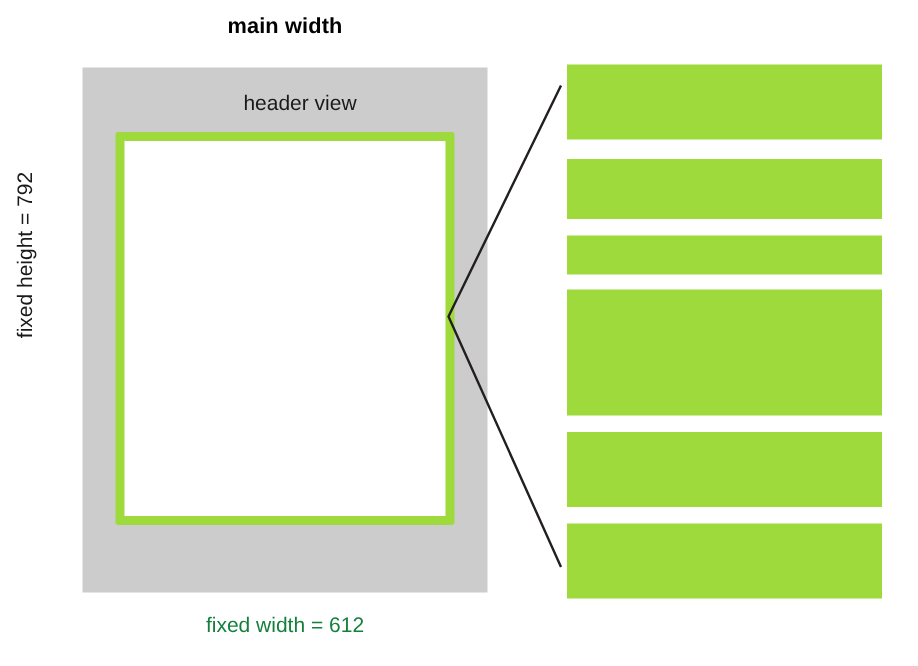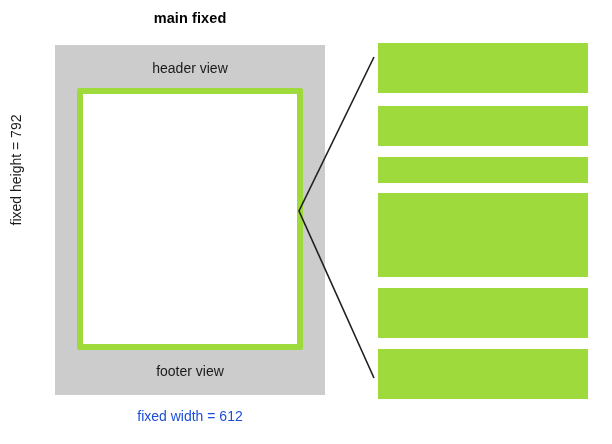--- a/index.html
+++ b/index.html
@@ -56,21 +56,21 @@
   }
   .inner-label {
     position: absolute;
     left: 0;
     width: 100%;
     text-align: center;
     font-size: 14px;
     color: #1a1a1a;
     white-space: nowrap;
   }
-  #header-view-label { top: 15px; }
+  #header-view-label { top: 15px; padding-left: 10px; }
   #footer-view-label { top: 318px; }
 
   #content-frame {
     position: absolute;
     left: 22px;
     top: 43px;
     width: 226px;
     height: 262px;
     box-sizing: border-box;
     background: #ffffff;
@@ -91,21 +91,21 @@
     transform: rotate(-90deg);
     transform-origin: center center;
   }
   #fixed-width-label {
     position: absolute;
     left: 55px;
     top: 408px;
     width: 270px;
     text-align: center;
     font-size: 14px;
-    color: #1d4ed8;
+    color: #15803d;
     white-space: nowrap;
   }
 
   
   #connector-lines {
     position: absolute;
     left: 0;
     top: 0;
     width: 612px;
     height: 444px;
@@ -125,32 +125,31 @@
     left: 0;
     width: 210px;
     background: #9fda3c;
   }
 </style>
 </head>
 <body>
 
 <div id="canvas">
 
-  <div class="heading" id="main-view-heading" style="left: 55px; width: 270px;">main fixed</div>
+  <div class="heading" id="main-view-heading" style="left: 55px; width: 270px;">main width</div>
 
 
   <div id="main-view-group" style="left: 55px; top: 45px; width: 270px; height: 350px;">
 
     <div id="main-view-box" style="background: rgb(204, 204, 204);"></div>
 
     <div class="inner-label" id="header-view-label">header view</div>
 
     <div id="content-frame" style="left: 22px; top: 43px; width: 226px; height: 262px; border-width: 6px; border-color: rgb(159, 218, 60); background: rgb(255, 255, 255);"></div>
 
-    <div class="inner-label" id="footer-view-label">footer view</div>
   </div>
 
   <div id="fixed-height-label">fixed height = 792</div>
 
   <div id="fixed-width-label" style="left: 55px; width: 270px;">fixed width = 612</div>
 
   <svg id="connector-lines" viewBox="0 0 612 444" width="612" height="444">
     <polyline points="374,57 299,211 374,378" fill="none" stroke="#231f20" stroke-width="1.6" stroke-linejoin="miter" stroke-linecap="butt"></polyline>
   </svg>
 

